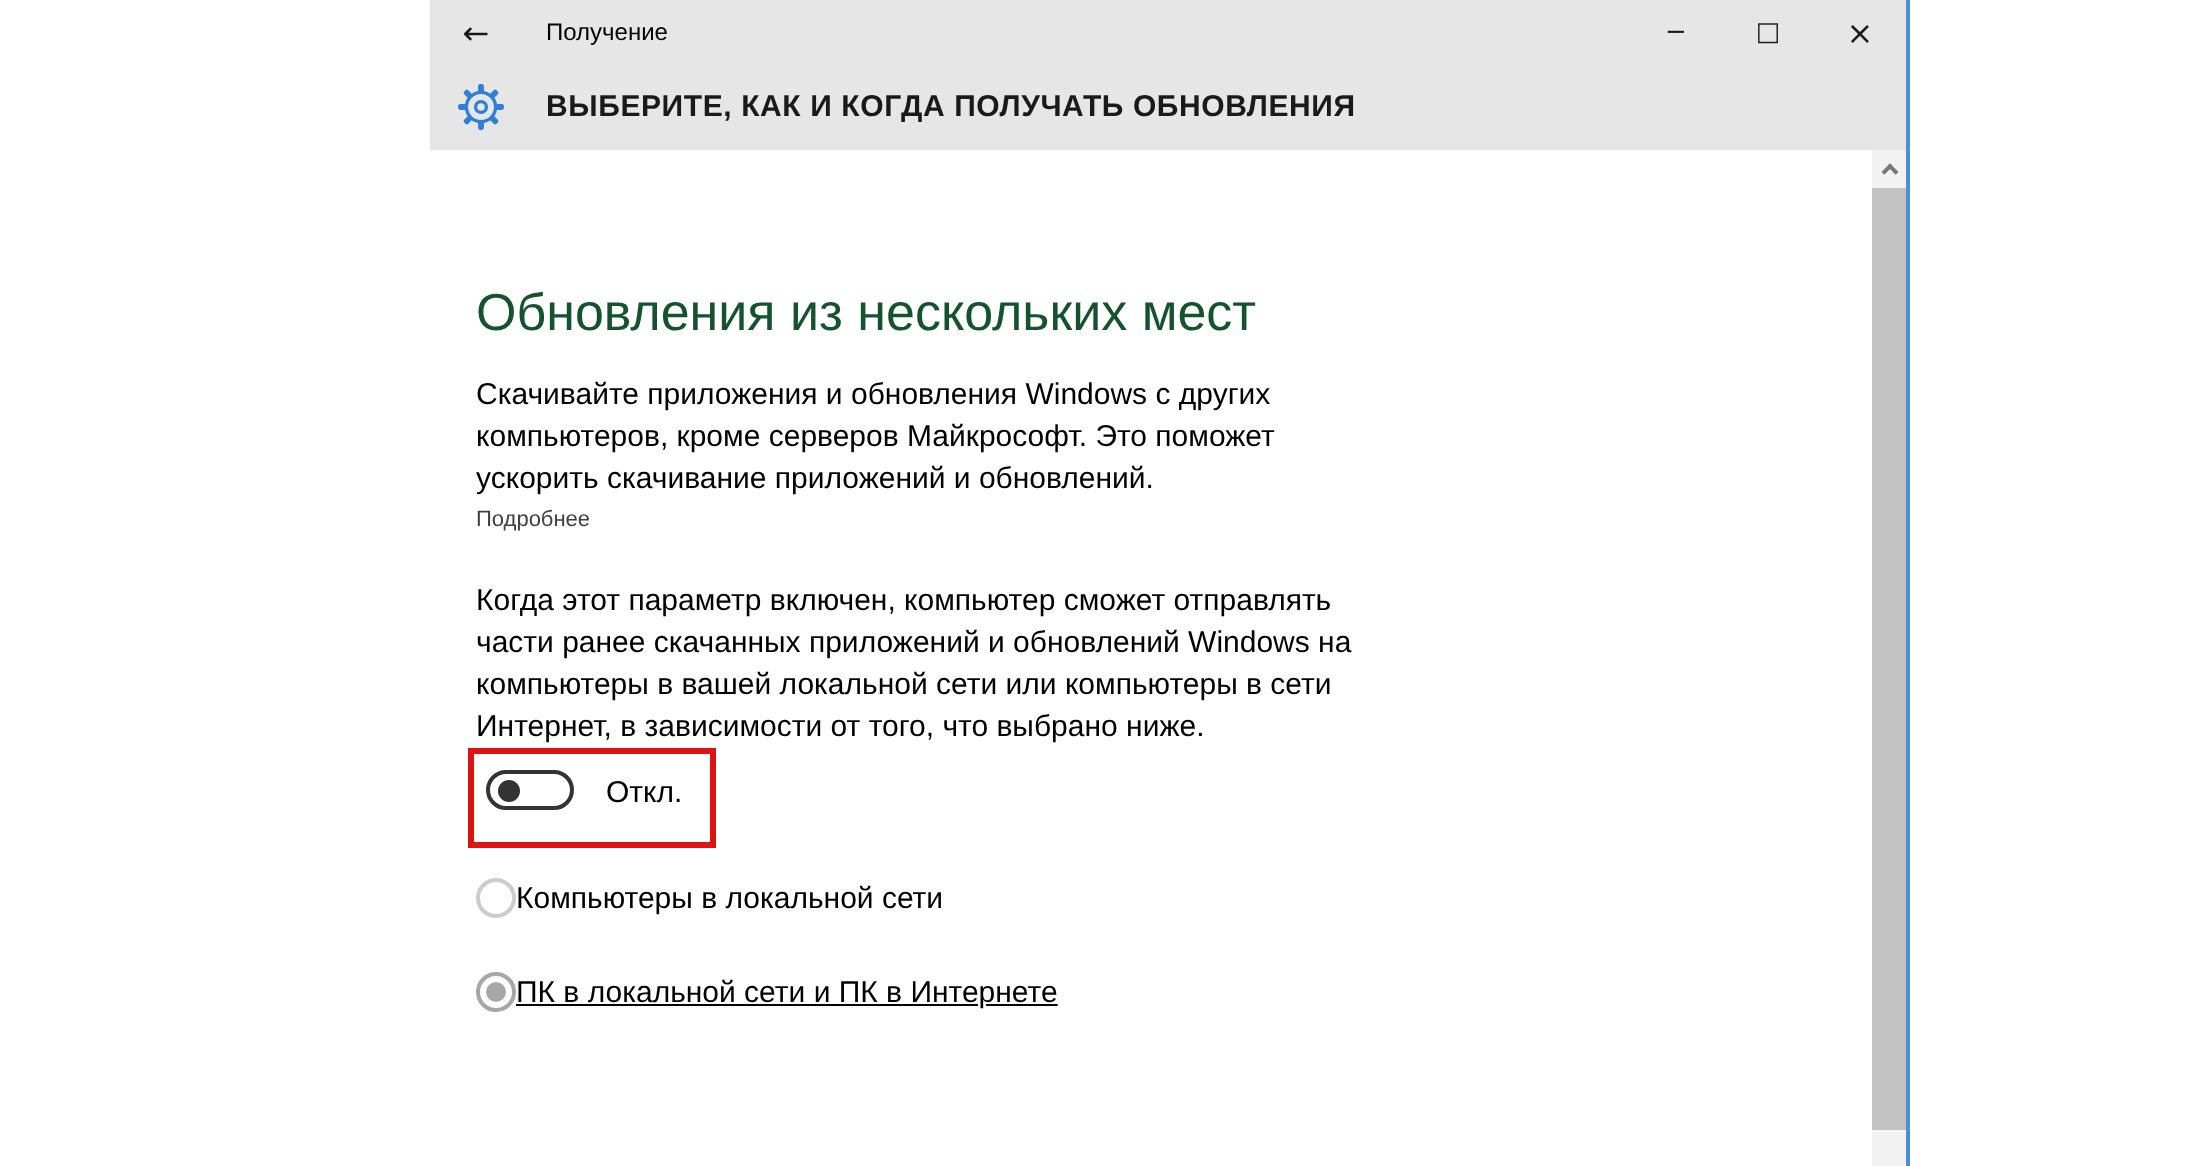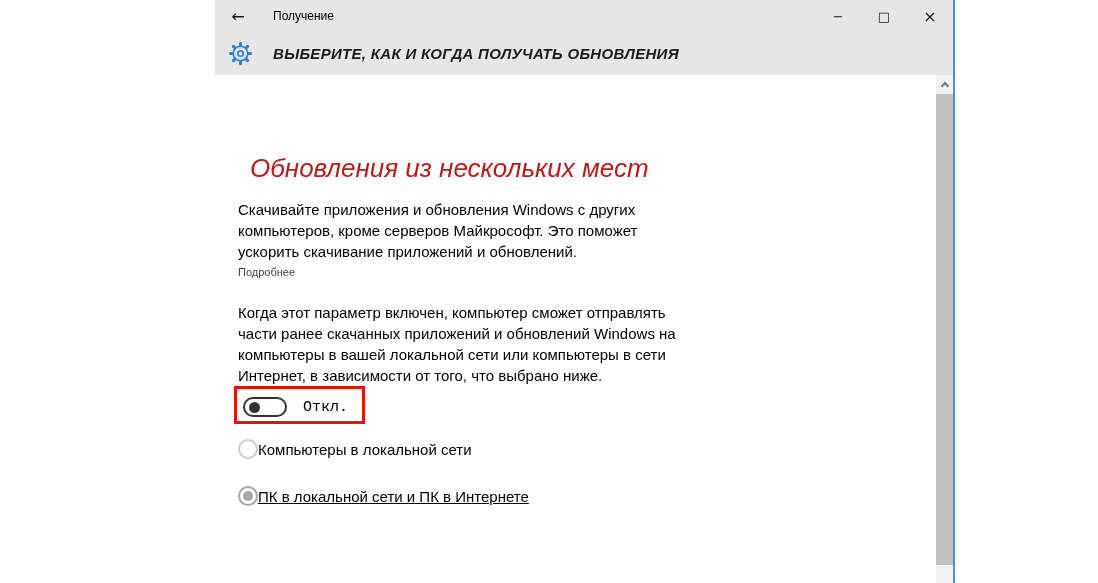--- a/index.html
+++ b/index.html
@@ -38,44 +38,43 @@
   .win-controls .close-glyph { font-size:16px; }
 
   
   .header {
     height:43px; background:#e6e6e6;
     display:flex; align-items:center; padding-left:13px;
   }
   .gear { width:25px; height:25px; margin-right:20px; flex:0 0 auto; }
   .header h2 {
     margin:0; font-size:15px; font-weight:700; color:#1a1a1a;
-    letter-spacing:.3px; white-space:nowrap;font-style:italic;
+    letter-spacing:.3px; white-space:nowrap;
   }
 
   
   .content { padding:66px 0 0 23px; }
   .content h1 {
-    margin:12px; font-size:26px; font-weight:300; color:#b91c1c;
+    margin:0; font-size:26px; font-weight:300; color:#14532d;
     line-height:30px;
-    font-style:italic;
   }
   .content p { margin:0; font-size:15px; line-height:21px; color:#000; }
   .desc  { width:448px; margin-top:16px !important; }
   .learn-more {
     display:inline-block; margin-top:0; font-size:11px; line-height:21px;
     color:#404040; text-decoration:none;
   }
   .expl  { width:460px; margin-top:19px !important; }
 
   
   .highlight-box {
-    display:inline-flex; align-items:center; gap:16px;
+    display:inline-flex; align-items:flex-end; gap:16px;
     border:3px solid #e01313;
-    padding:8px 14px 4px 6px;
-    margin-top:0; margin-left:-4px;font-family:Liberation Mono, monospace;
+    padding:8px 14px 16px 6px;
+    margin-top:0; margin-left:-4px;
   }
   .toggle {
     position:relative; width:44px; height:20px;
     border:2px solid #333; border-radius:12px; background:#fff;
     cursor:pointer; flex:0 0 auto;
   }
   .toggle .knob {
     position:absolute; left:4px; top:2.5px;
     width:11px; height:11px; border-radius:50%; background:#333;
   }

